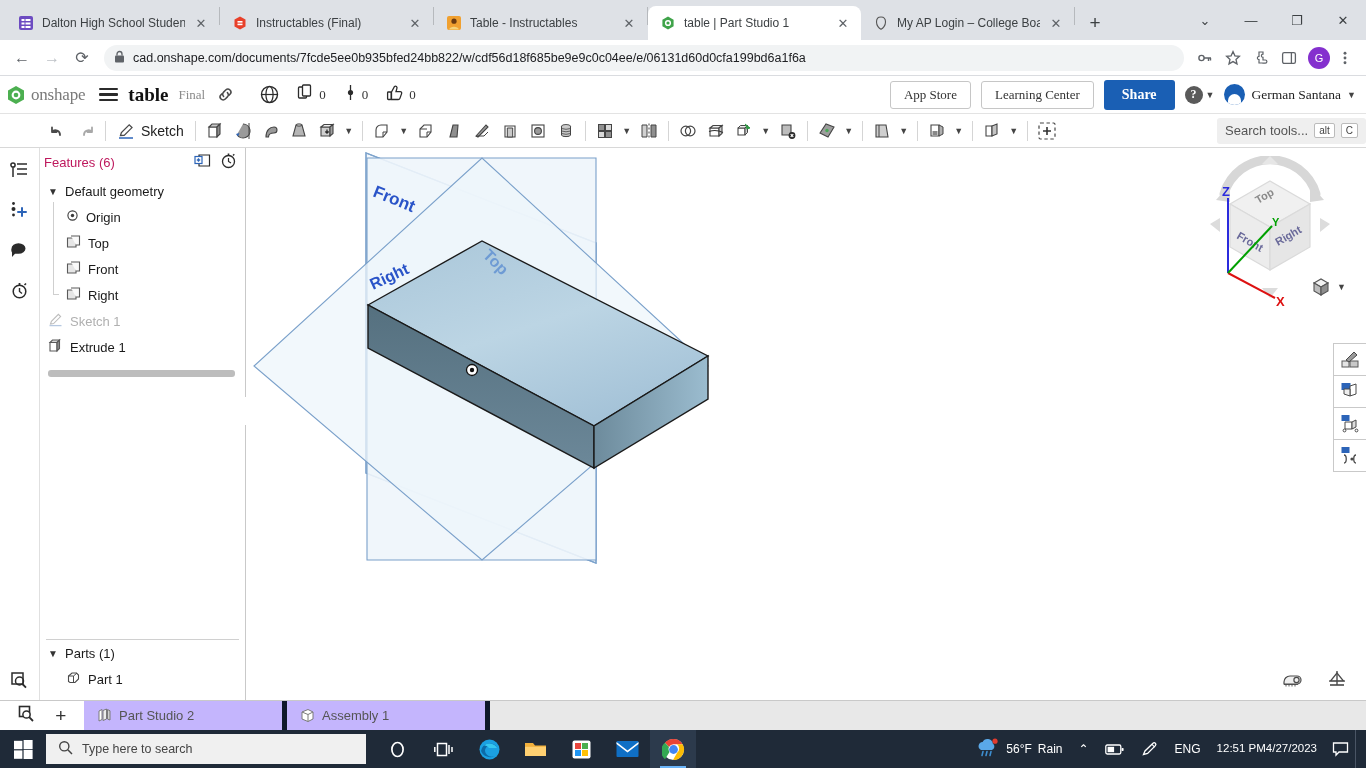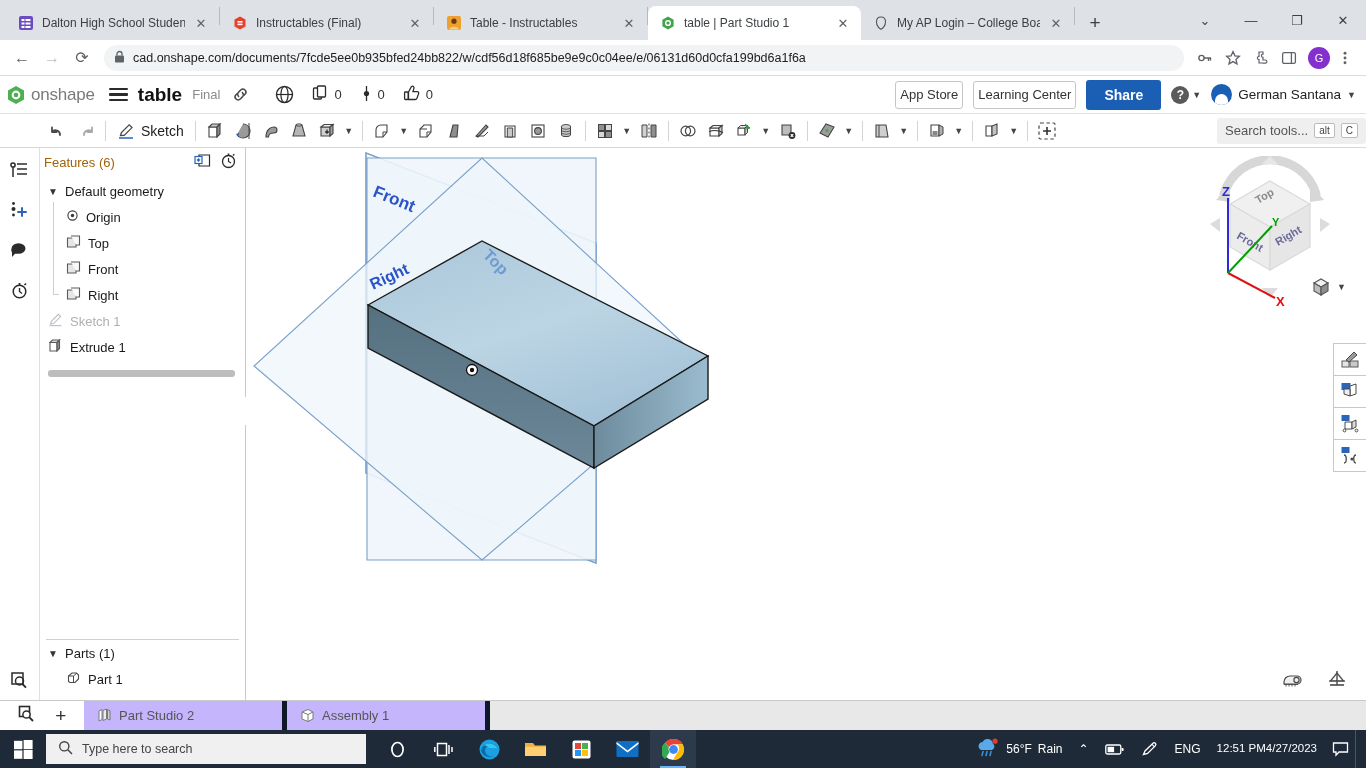--- a/index.html
+++ b/index.html
@@ -77,35 +77,35 @@
   }
   .avatar-chip {
     width: 22px; height: 22px; border-radius: 50%; background: #8430ce;
     color: #fff; font-size: 11px; display: flex; align-items: center;
     justify-content: center; margin-left: 4px;
   }
 
   
   .os-header {
     height: 38px; background: #ffffff; display: flex; align-items: center;
-    padding: 0 10px 0 6px; gap: 0px; border-bottom: 1px solid #e3e3e3;
+    padding: 0 10px 0 6px; gap: 0px; border-bottom: 1px solid #e3e3e3; font-family: Liberation Serif, serif;
   }
   .os-logo-wrap { display: flex; align-items: center; gap: 5px; }
   .os-logo-text { font-size: 17px; color: #7a7a7a; letter-spacing: -0.2px; }
   .hamburger {
     display: flex; flex-direction: column; gap: 3px; margin: 0 10px 0 14px;
   }
   .hamburger span { width: 19px; height: 2.6px; background: #2b2b2b; border-radius: 1px; }
   .doc-title { font-size: 19px; font-weight: bold; color: #111; }
   .doc-branch { font-size: 13px; color: #8a8a8a; margin-left: 10px; }
   .hdr-ico { margin-left: 12px; color: #4a4a4a; display: flex; align-items: center; }
   .counter { display: flex; align-items: center; gap: 5px; margin-left: 18px; font-size: 13px; color: #333; }
   .hdr-right { margin-left: auto; display: flex; align-items: center; gap: 10px; }
   .btn-outline {
-    height: 28px; padding: 0 4px; border: 1px solid #c6c6c6; border-radius: 3px;
+    height: 28px; padding: 0 13px; border: 1px solid #c6c6c6; border-radius: 3px;
     background: #fff; font-size: 13px; color: #333; display: flex;
     align-items: center; justify-content: center;
   }
   .btn-share {
     height: 30px; padding: 0 18px; background: #1a5fb4; border-radius: 3px;
     color: #fff; font-size: 14px; font-weight: bold; display: flex;
     align-items: center;
   }
   .help-chip { display: flex; align-items: center; gap: 3px; color: #5a5a5a; }
   .circ-q {
@@ -154,21 +154,21 @@
   }
   .rail-ico { width: 26px; height: 24px; display: flex; align-items: center; justify-content: center; }
   .rail-bottom { margin-top: auto; margin-bottom: 8px; }
 
   .ftree {
     width: 206px; background: #fff; border-right: 1px solid #c9c9c9;
     display: flex; flex-direction: column; position: relative;
   }
   .ftree-hdr {
     height: 28px; display: flex; align-items: center; padding: 0 8px 0 4px;
-    font-size: 13px; color: #a16207; gap: 6px;
+    font-size: 13px; color: #be185d; gap: 6px;
   }
   .ftree-hdr .ttl { font-weight: normal; }
   .ftree-hdr .hicons { margin-left: auto; display: flex; gap: 9px; align-items: center; }
   .filter-row { display: flex; align-items: center; gap: 7px; padding: 2px 8px 6px 8px; }
   .filter-box {
     flex: 1 1 auto; height: 24px; border: 1px solid #c4c4c4; border-radius: 2px;
     font-size: 12.5px; color: #9a9a9a; font-style: italic; padding: 0 7px;
     display: flex; align-items: center; background: #fff;
   }
   .tree-rows { padding-top: 2px; }

